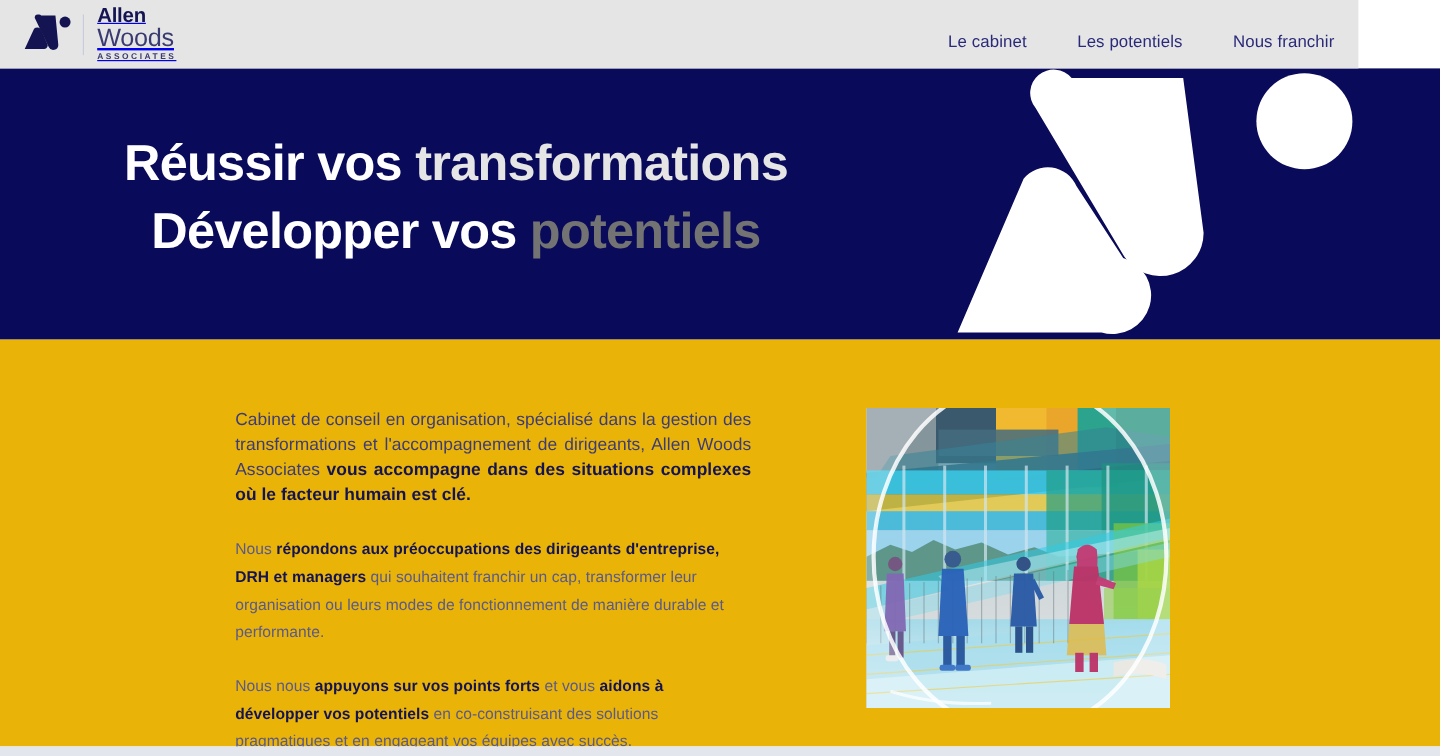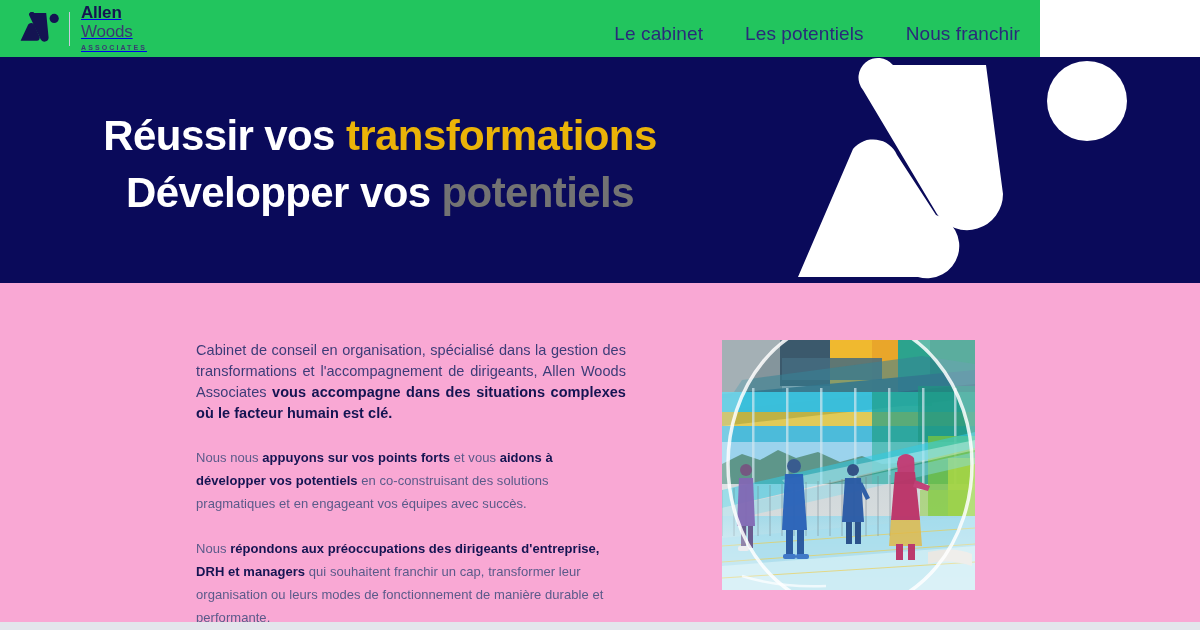--- a/index.html
+++ b/index.html
@@ -14,23 +14,23 @@
     font-family: "Liberation Sans", sans-serif;
     background: #ffffff;
     color: #1a1a5e;
     position: relative;
   }
 
   
   .site-header {
     position: absolute;
     top: 0; left: 0;
-    width: 1040px;
+    width: 1132px;
     height: 57px;
-    background: #22c55e;
+    background: #e5e5e5;
     display: flex;
     align-items: center;
     z-index: 5;
   }
 
   .brand {
     display: flex;
     align-items: center;
     margin-left: 18px;
     height: 46px;
@@ -60,21 +60,21 @@
 
   .brand-line1 {
     font-size: 17px;
     font-weight: bold;
     color: #141452;
     letter-spacing: -0.2px;
     line-height: 17px;
   }
 
   .brand-line2 {
-    font-size: 17px;
+    font-size: 21px;
     font-weight: normal;
     color: #3a3a72;
     letter-spacing: -0.2px;
     line-height: 19px;
     margin-top: 1px;
   }
 
   .brand-line3 {
     font-size: 7px;
     font-weight: bold;
@@ -86,21 +86,21 @@
 
   .main-nav {
     margin-left: auto;
     margin-right: 20px;
     display: flex;
     align-items: center;
     gap: 42px;
   }
 
   .nav-link {
-    font-size: 19px;
+    font-size: 14px;
     color: #2a2a7a;
     text-decoration: none;
     white-space: nowrap;
     letter-spacing: 0.1px;
     margin-top: 10px;
   }
 
   
   .hero {
     position: absolute;
@@ -129,30 +129,30 @@
 
   .hero-line {
     font-size: 42px;
     font-weight: bold;
     color: #ffffff;
     line-height: 57px;
     letter-spacing: -0.6px;
     white-space: nowrap;
   }
 
-  .hl-teal  { color: #eab308; }
+  .hl-teal  { color: #e5e5e5; }
   .hl-blue  { color: #737373; }
 
   
   .content {
     position: absolute;
     top: 283px; left: 0;
     width: 1200px;
     height: 339px;
-    background: #f9a8d4;
+    background: #eab308;
   }
 
   .copy-col {
     position: absolute;
     left: 196px;
     top: 57px;
     width: 430px;
   }
 
   .lead {
@@ -254,23 +254,23 @@
   </div>
 
 </section>
 
 <main class="content">
 
   <div class="copy-col">
 
     <p class="lead"><span>Cabinet de conseil en organisation, spécialisé dans la gestion des transformations et l'accompagnement de dirigeants, Allen Woods Associates </span><b>vous accompagne dans des situations complexes où le facteur humain est clé.</b></p>
 
+    <p class="para"><span>Nous </span><b>répondons aux préoccupations des dirigeants d'entreprise, DRH et managers</b><span> qui souhaitent franchir un cap, transformer leur organisation ou leurs modes de fonctionnement de manière durable et performante.</span></p>
+
     <p class="para"><span>Nous nous </span><b>appuyons sur vos points forts</b><span> et vous </span><b>aidons à développer vos potentiels</b><span> en co-construisant des solutions pragmatiques et en engageant vos équipes avec succès.</span></p>
-
-    <p class="para"><span>Nous </span><b>répondons aux préoccupations des dirigeants d'entreprise, DRH et managers</b><span> qui souhaitent franchir un cap, transformer leur organisation ou leurs modes de fonctionnement de manière durable et performante.</span></p>
 
   </div>
 
   <figure class="photo">
     <svg viewBox="0 0 253 250" width="253" height="250" aria-hidden="true">
       <defs>
         <clipPath id="frameClip">
             <rect x="0" y="0" width="253" height="250"></rect>
           </clipPath>
         <linearGradient id="skyG" x1="0" y1="0" x2="0" y2="1">

